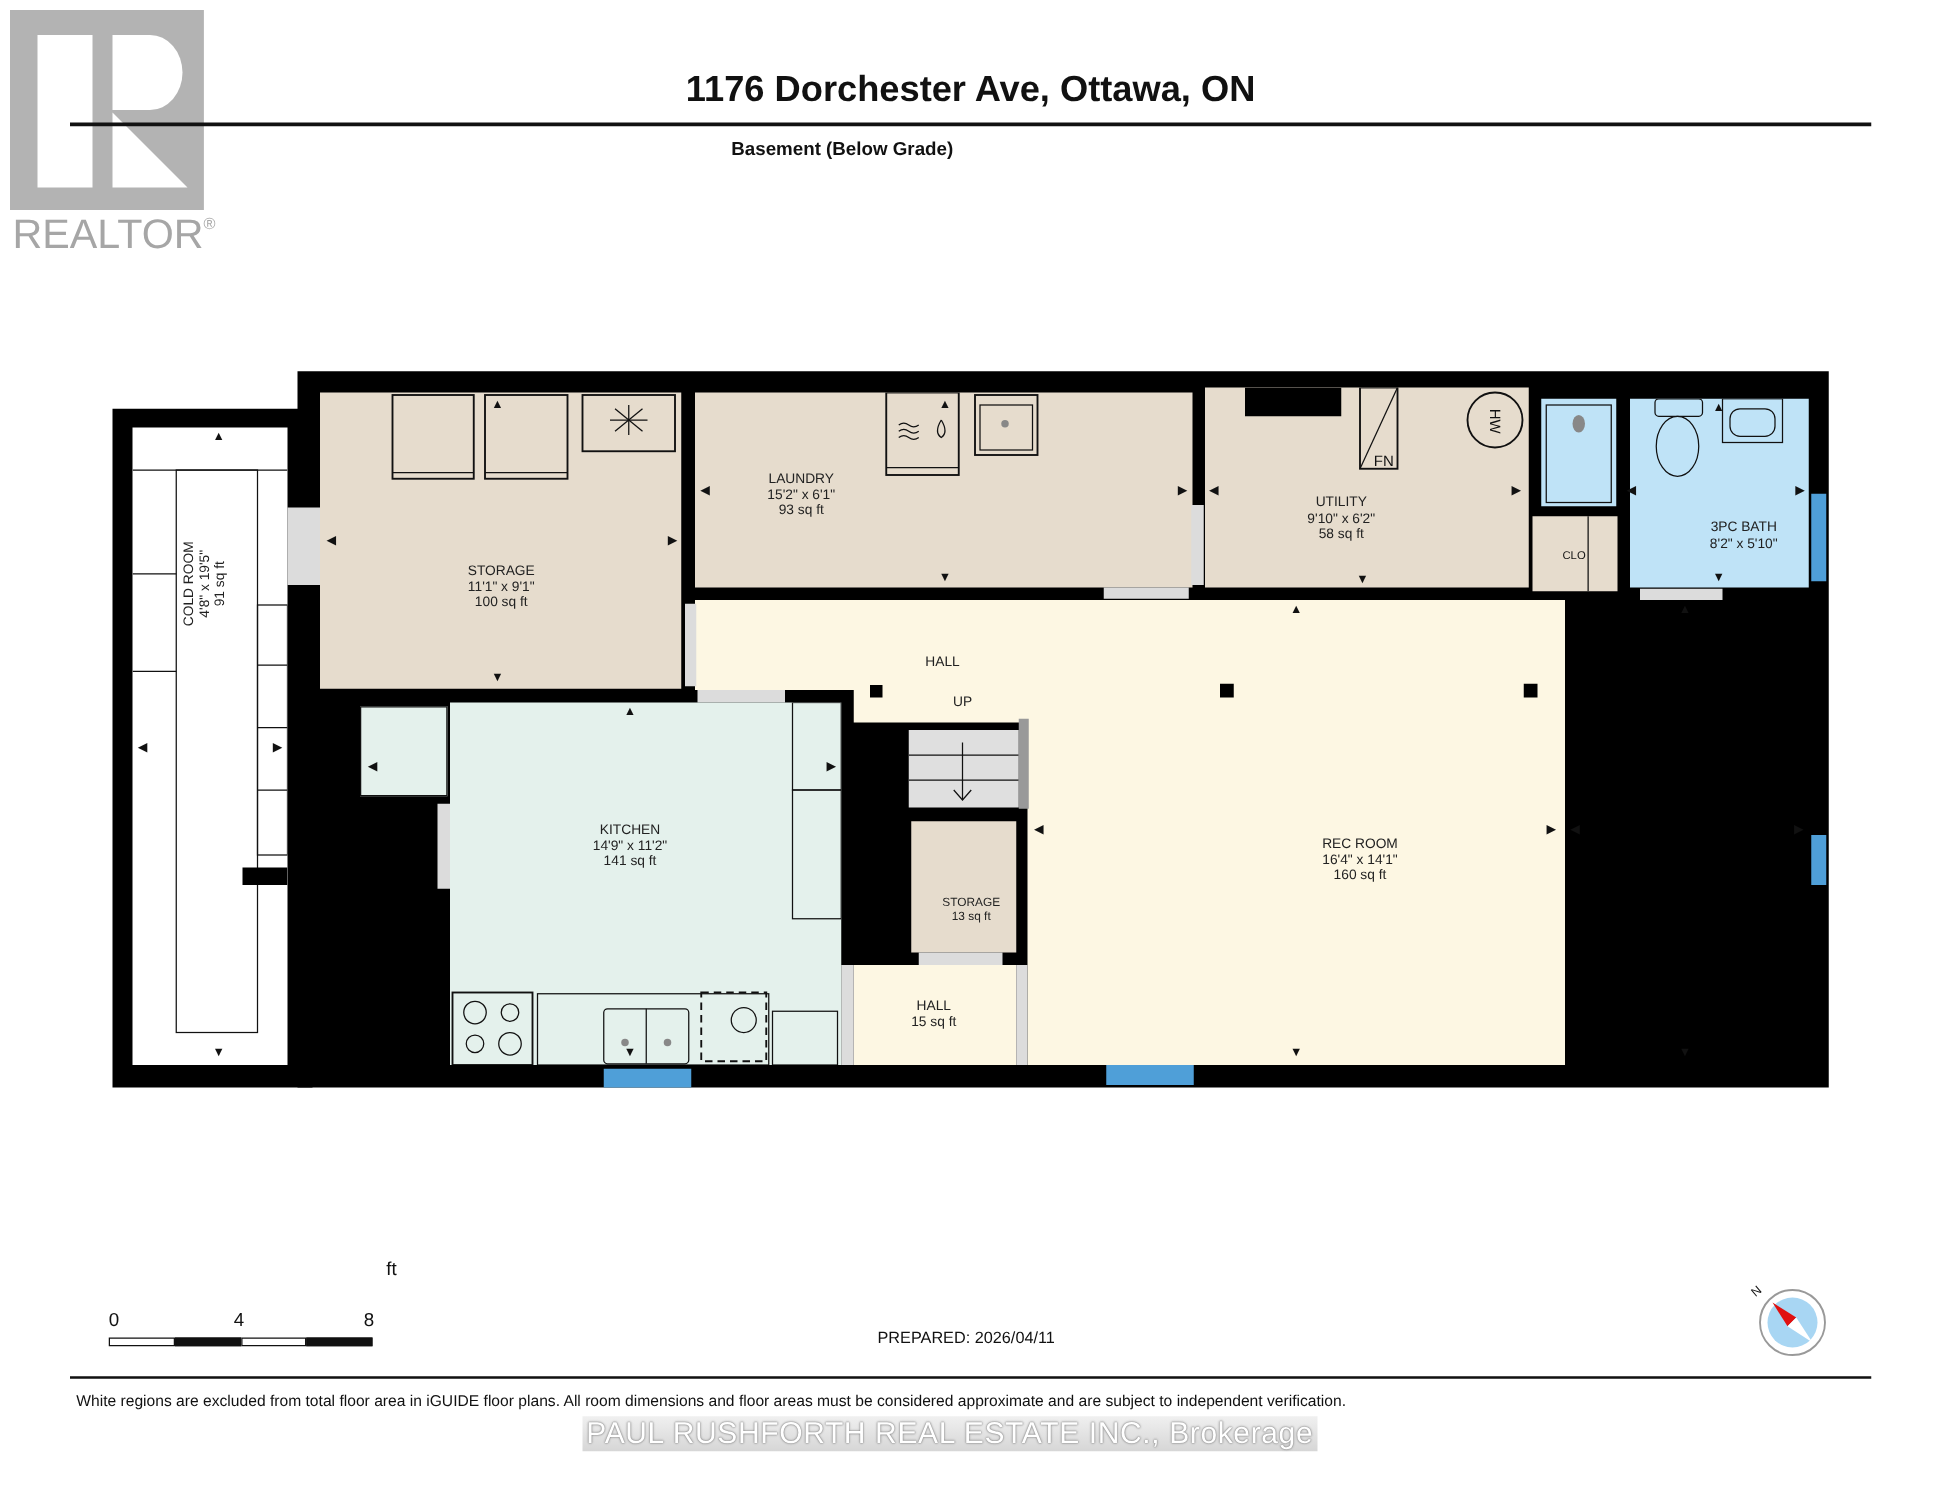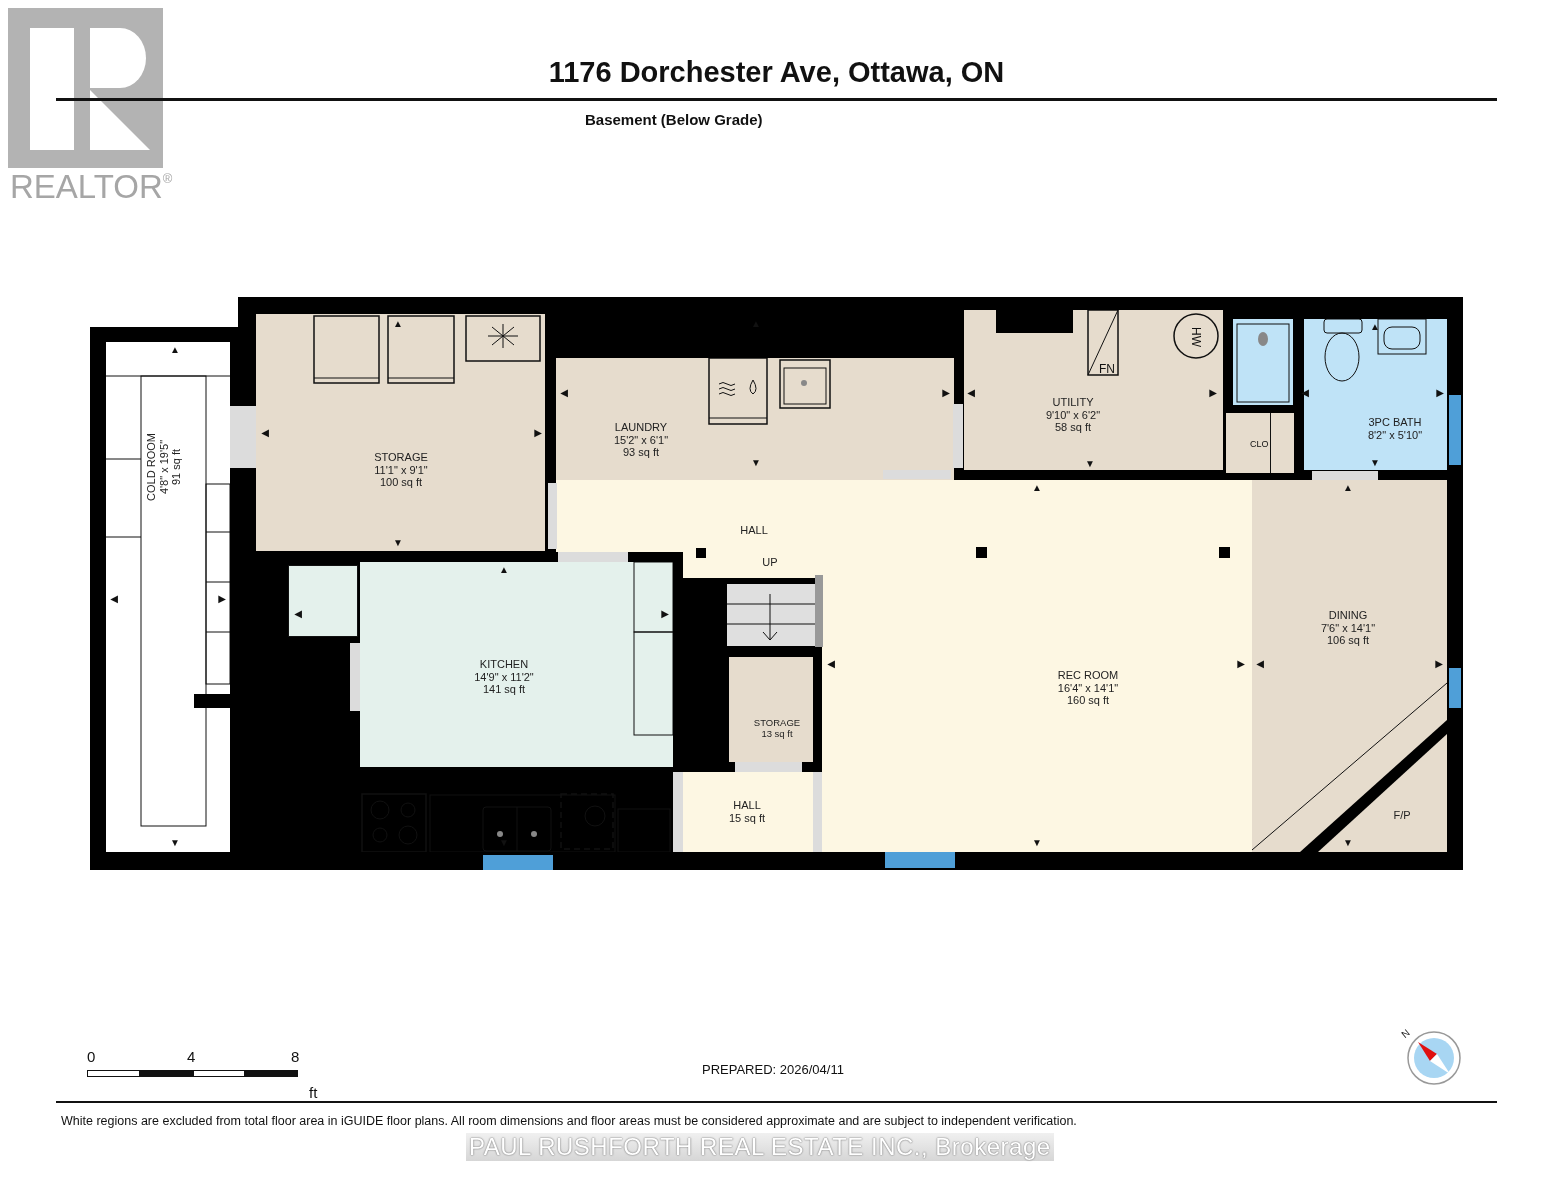--- a/index.html
+++ b/index.html
@@ -80,21 +80,21 @@
           <line x1="258" y1="13" x2="236" y2="31"></line>
       </g>
     </svg>
     <div class="lbl" style="left:145px;top:137px;">
       <div>STORAGE</div>
       <div>11'1" x 9'1"</div>
       <div>100 sq ft</div>
     </div>
   </div>
 
-  <div class="room" style="left:556px;top:314px;width:398px;height:156px;background:#e6dccd;margin-top:44px;">
+  <div class="room" style="left:556px;top:314px;width:398px;height:156px;background:#e6dccd;">
     <svg width="398" height="156" style="position:absolute;left:0;top:0;">
       <rect x="153" y="0" width="58" height="66" fill="none" stroke="#111" stroke-width="1.5"></rect>
       <line x1="153" y1="60" x2="211" y2="60" stroke="#111"></line>
       <path d="M163 26 q4 -3 8 0 t8 0 M163 31 q4 -3 8 0 t8 0 M163 36 q4 -3 8 0 t8 0" fill="none" stroke="#111"></path>
       <path d="M197 22 q-6 10 0 14 q6 -4 0 -14" fill="none" stroke="#111"></path>
       <rect x="224" y="2" width="50" height="48" fill="none" stroke="#111" stroke-width="1.5"></rect>
       <rect x="228" y="10" width="42" height="36" fill="none" stroke="#111"></rect>
       <circle cx="248" cy="25" r="3" fill="#888"></circle>
     </svg>
     <div class="lbl" style="left:85px;top:63px;">
@@ -178,21 +178,21 @@
 
   <div class="room" style="left:683px;top:772px;width:130px;height:80px;background:#fdf7e3;">
     <div class="lbl" style="left:64px;top:27px;">
       <div>HALL</div>
       <div>15 sq ft</div>
     </div>
   </div>
   <div class="door" style="left:673px;top:772px;width:10px;height:80px;"></div>
   <div class="door" style="left:813px;top:772px;width:9px;height:80px;"></div>
 
-  <div class="room" style="left:360px;top:562px;width:313px;height:205px;background:#e4f1ec;">
+  <div class="room" style="left:360px;top:562px;width:313px;height:290px;background:#e4f1ec;">
     <svg width="313" height="290" style="position:absolute;left:0;top:0;">
       <rect x="274" y="0" width="39" height="70" fill="none" stroke="#111"></rect>
       <rect x="274" y="70" width="39" height="103" fill="none" stroke="#111"></rect>
       <rect x="2" y="232" width="64" height="58" fill="none" stroke="#111" stroke-width="1.5"></rect>
       <circle cx="20" cy="248" r="9" fill="none" stroke="#111"></circle>
         <circle cx="48" cy="248" r="7" fill="none" stroke="#111"></circle>
       <circle cx="20" cy="273" r="7" fill="none" stroke="#111"></circle>
         <circle cx="48" cy="273" r="9" fill="none" stroke="#111"></circle>
       <rect x="70" y="233" width="185" height="57" fill="none" stroke="#111"></rect>
       <rect x="123" y="245" width="68" height="44" rx="3" fill="none" stroke="#111"></rect>
@@ -207,32 +207,20 @@
       <div>KITCHEN</div>
       <div>14'9" x 11'2"</div>
       <div>141 sq ft</div>
     </div>
   </div>
   <div class="room" style="left:288px;top:565px;width:70px;height:72px;background:#e4f1ec;border:1px solid #111;box-sizing:border-box;"></div>
   <div class="win" style="left:483px;top:855px;width:70px;height:15px;"></div>
 
   <div class="door" style="left:350px;top:643px;width:10px;height:68px;"></div>
 
-  <div class="room" style="left:1252px;top:480px;width:195px;height:372px;background:#e6dccd;">
-    <svg width="195" height="372" style="position:absolute;left:0;top:0;">
-      <line x1="0" y1="370" x2="195" y2="203" stroke="#111" stroke-width="1"></line>
-      <polygon points="48,372 195,240 195,254 66,372" fill="#000"></polygon>
-    </svg>
-    <div class="lbl" style="left:96px;top:129px;">
-      <div>DINING</div>
-      <div>7'6" x 14'1"</div>
-      <div>106 sq ft</div>
-    </div>
-    <div class="lbl" style="left:150px;top:329px;">F/P</div>
-  </div>
   <div class="win" style="left:1449px;top:668px;width:12px;height:40px;"></div>
   <div class="win" style="left:885px;top:852px;width:70px;height:16px;"></div>
   <div class="lbl" style="left:1088px;top:669px;">
     <div>REC ROOM</div>
     <div>16'4" x 14'1"</div>
     <div>160 sq ft</div>
   </div>
 
   <div class="arrow" style="left:175px;top:350px;">▲</div>
   <div class="arrow" style="left:175px;top:843px;">▼</div>
@@ -267,21 +255,21 @@
   <div class="arrow" style="left:1348px;top:843px;">▼</div>
 </div>
 
 <div class="abs" style="left:87px;top:1048px;font-size:15px;">0</div>
 <div class="abs" style="left:187px;top:1048px;font-size:15px;">4</div>
 <div class="abs" style="left:291px;top:1048px;font-size:15px;">8</div>
 <div class="scale-seg" style="left:87px;top:1070px;width:53px;background:#fff;"></div>
 <div class="scale-seg" style="left:140px;top:1070px;width:53px;background:#111;"></div>
 <div class="scale-seg" style="left:193px;top:1070px;width:52px;background:#fff;"></div>
 <div class="scale-seg" style="left:245px;top:1070px;width:53px;background:#111;"></div>
-<div class="abs" style="left:309px;top:1084px;font-size:15px;">ft</div>
+<div class="abs" style="left:309px;top:1007px;font-size:15px;">ft</div>
 
 <div class="abs" style="left:702px;top:1062px;font-size:13px;">PREPARED: 2026/04/11</div>
 
 <div class="abs" style="left:1400px;top:1028px;width:64px;height:60px;">
   <svg width="64" height="60">
     <circle cx="34" cy="30" r="26" fill="#fff" stroke="#999" stroke-width="1.5"></circle>
     <circle cx="34" cy="30" r="20" fill="#a8d6f3"></circle>
     <polygon points="18,14 37,26 30,33" fill="#e01010"></polygon>
     <polygon points="37,26 30,33 50,46" fill="#ffffff"></polygon>
   </svg>

